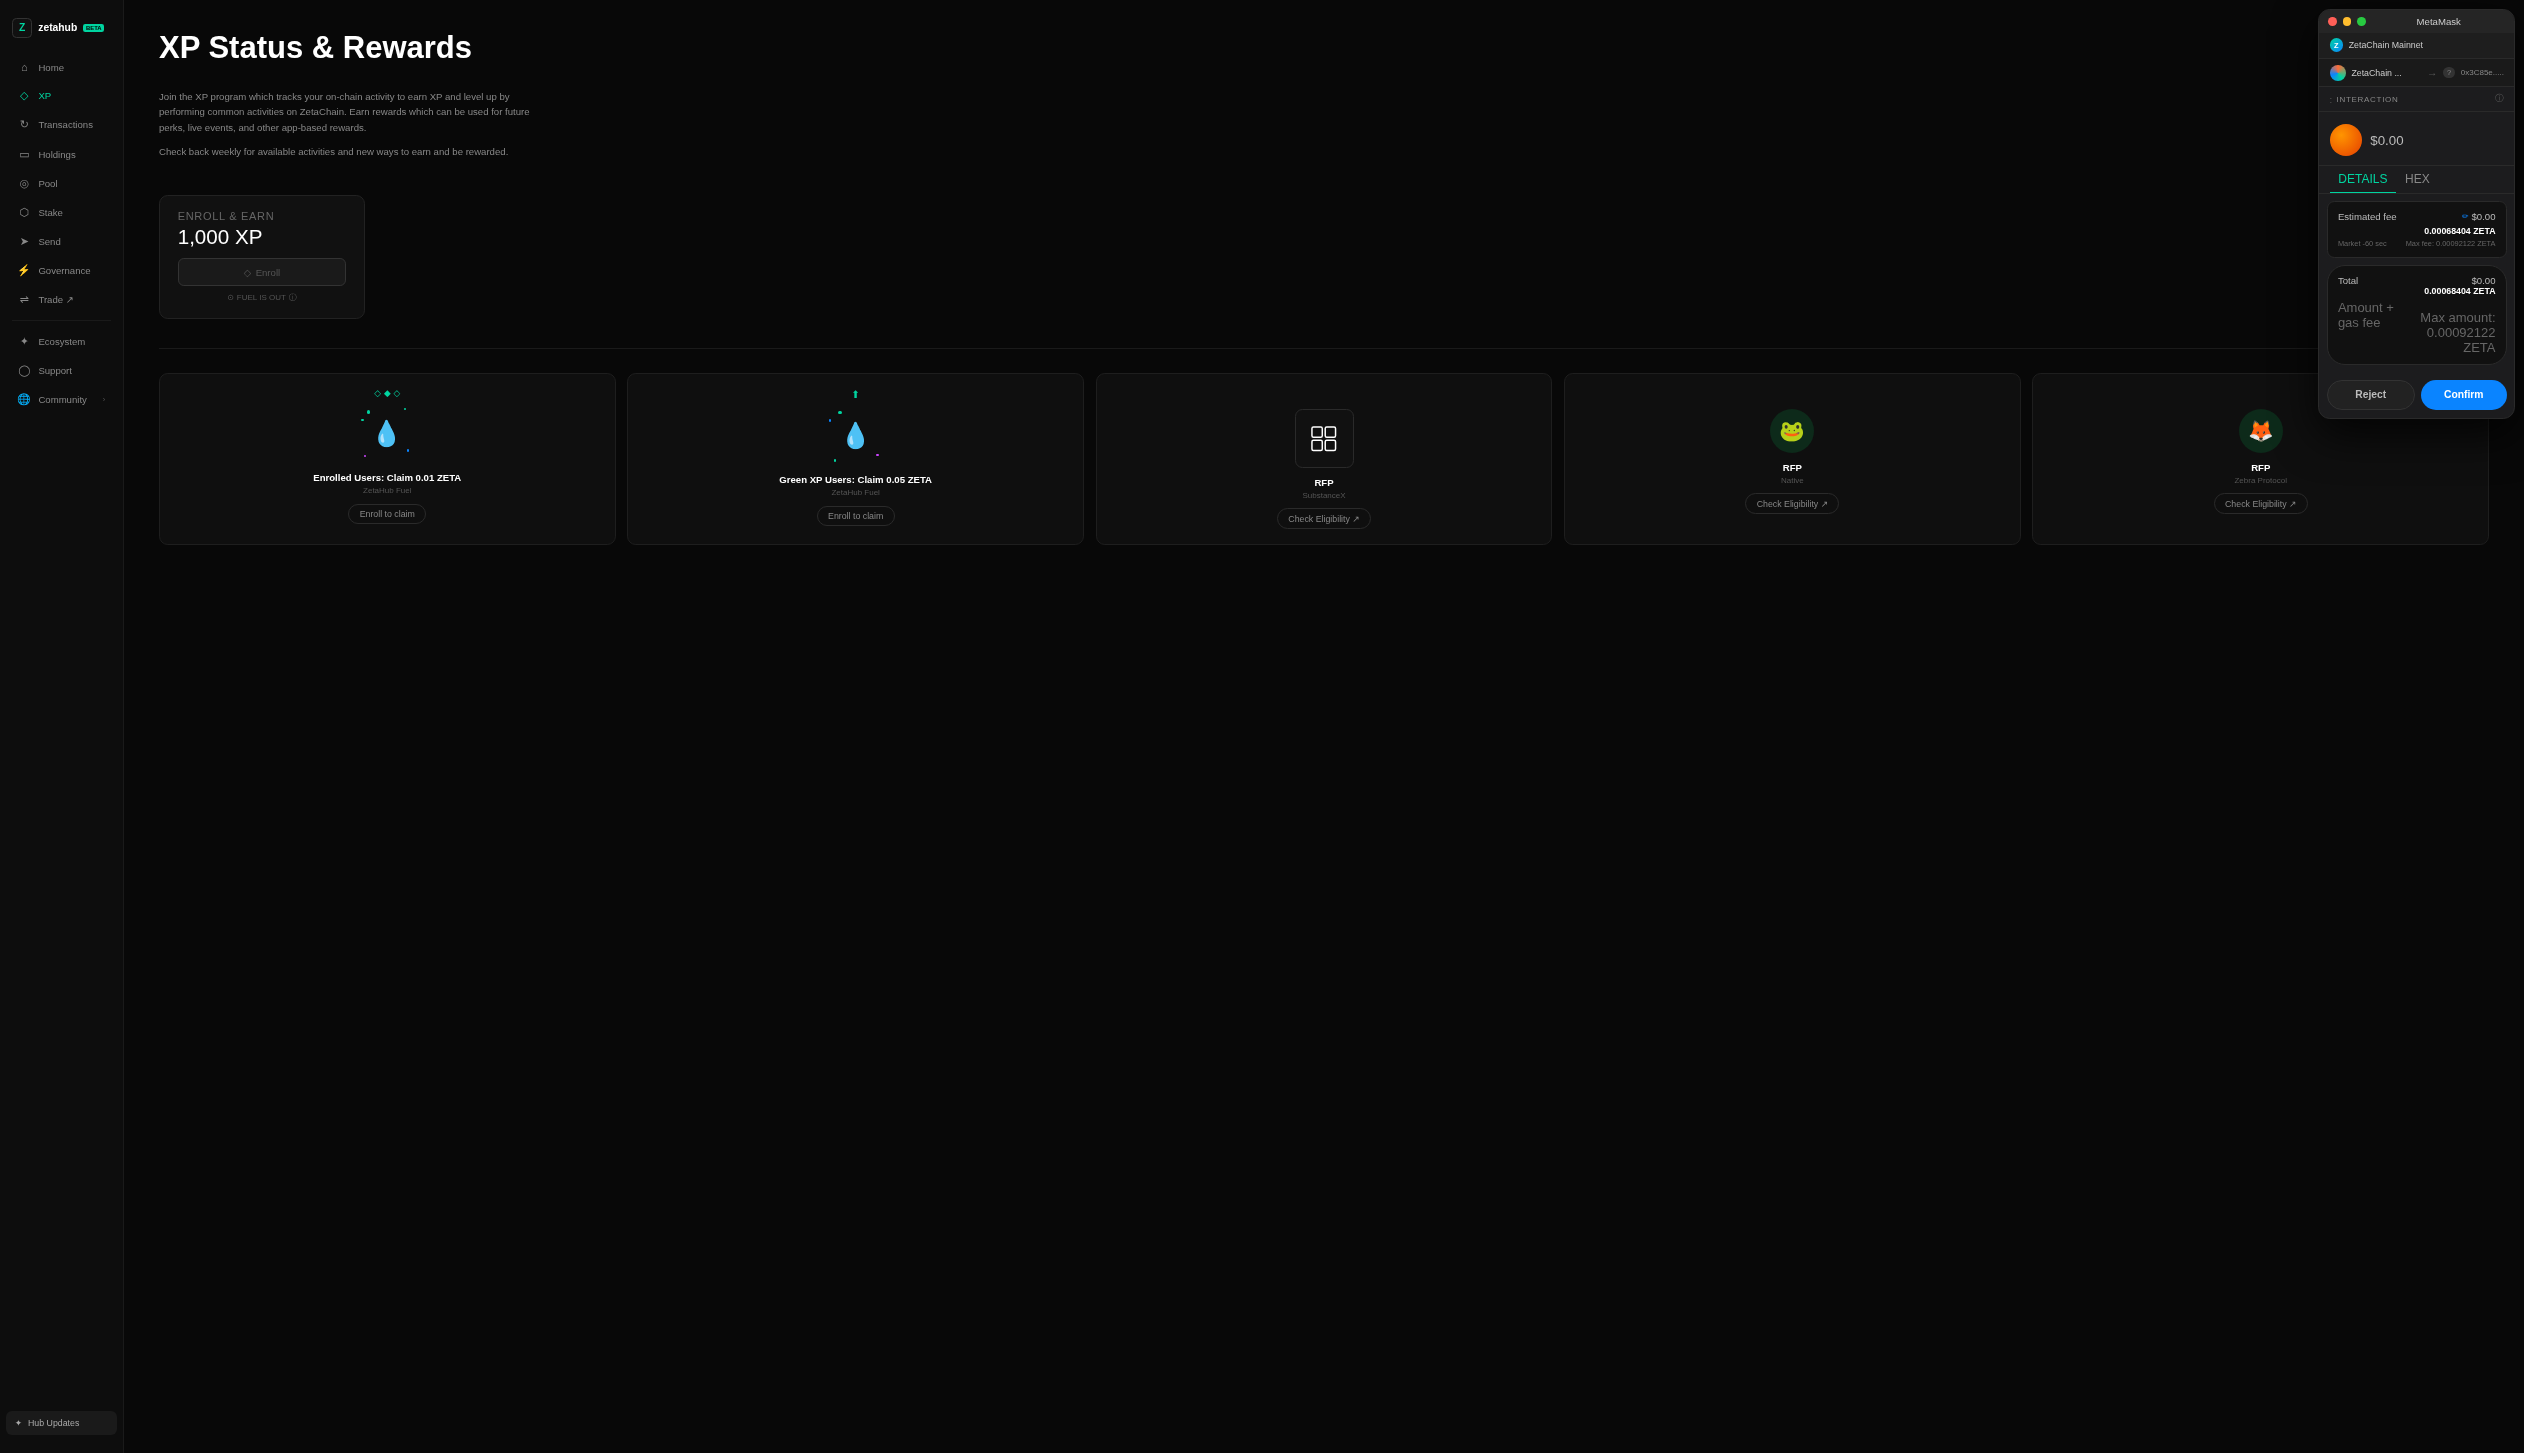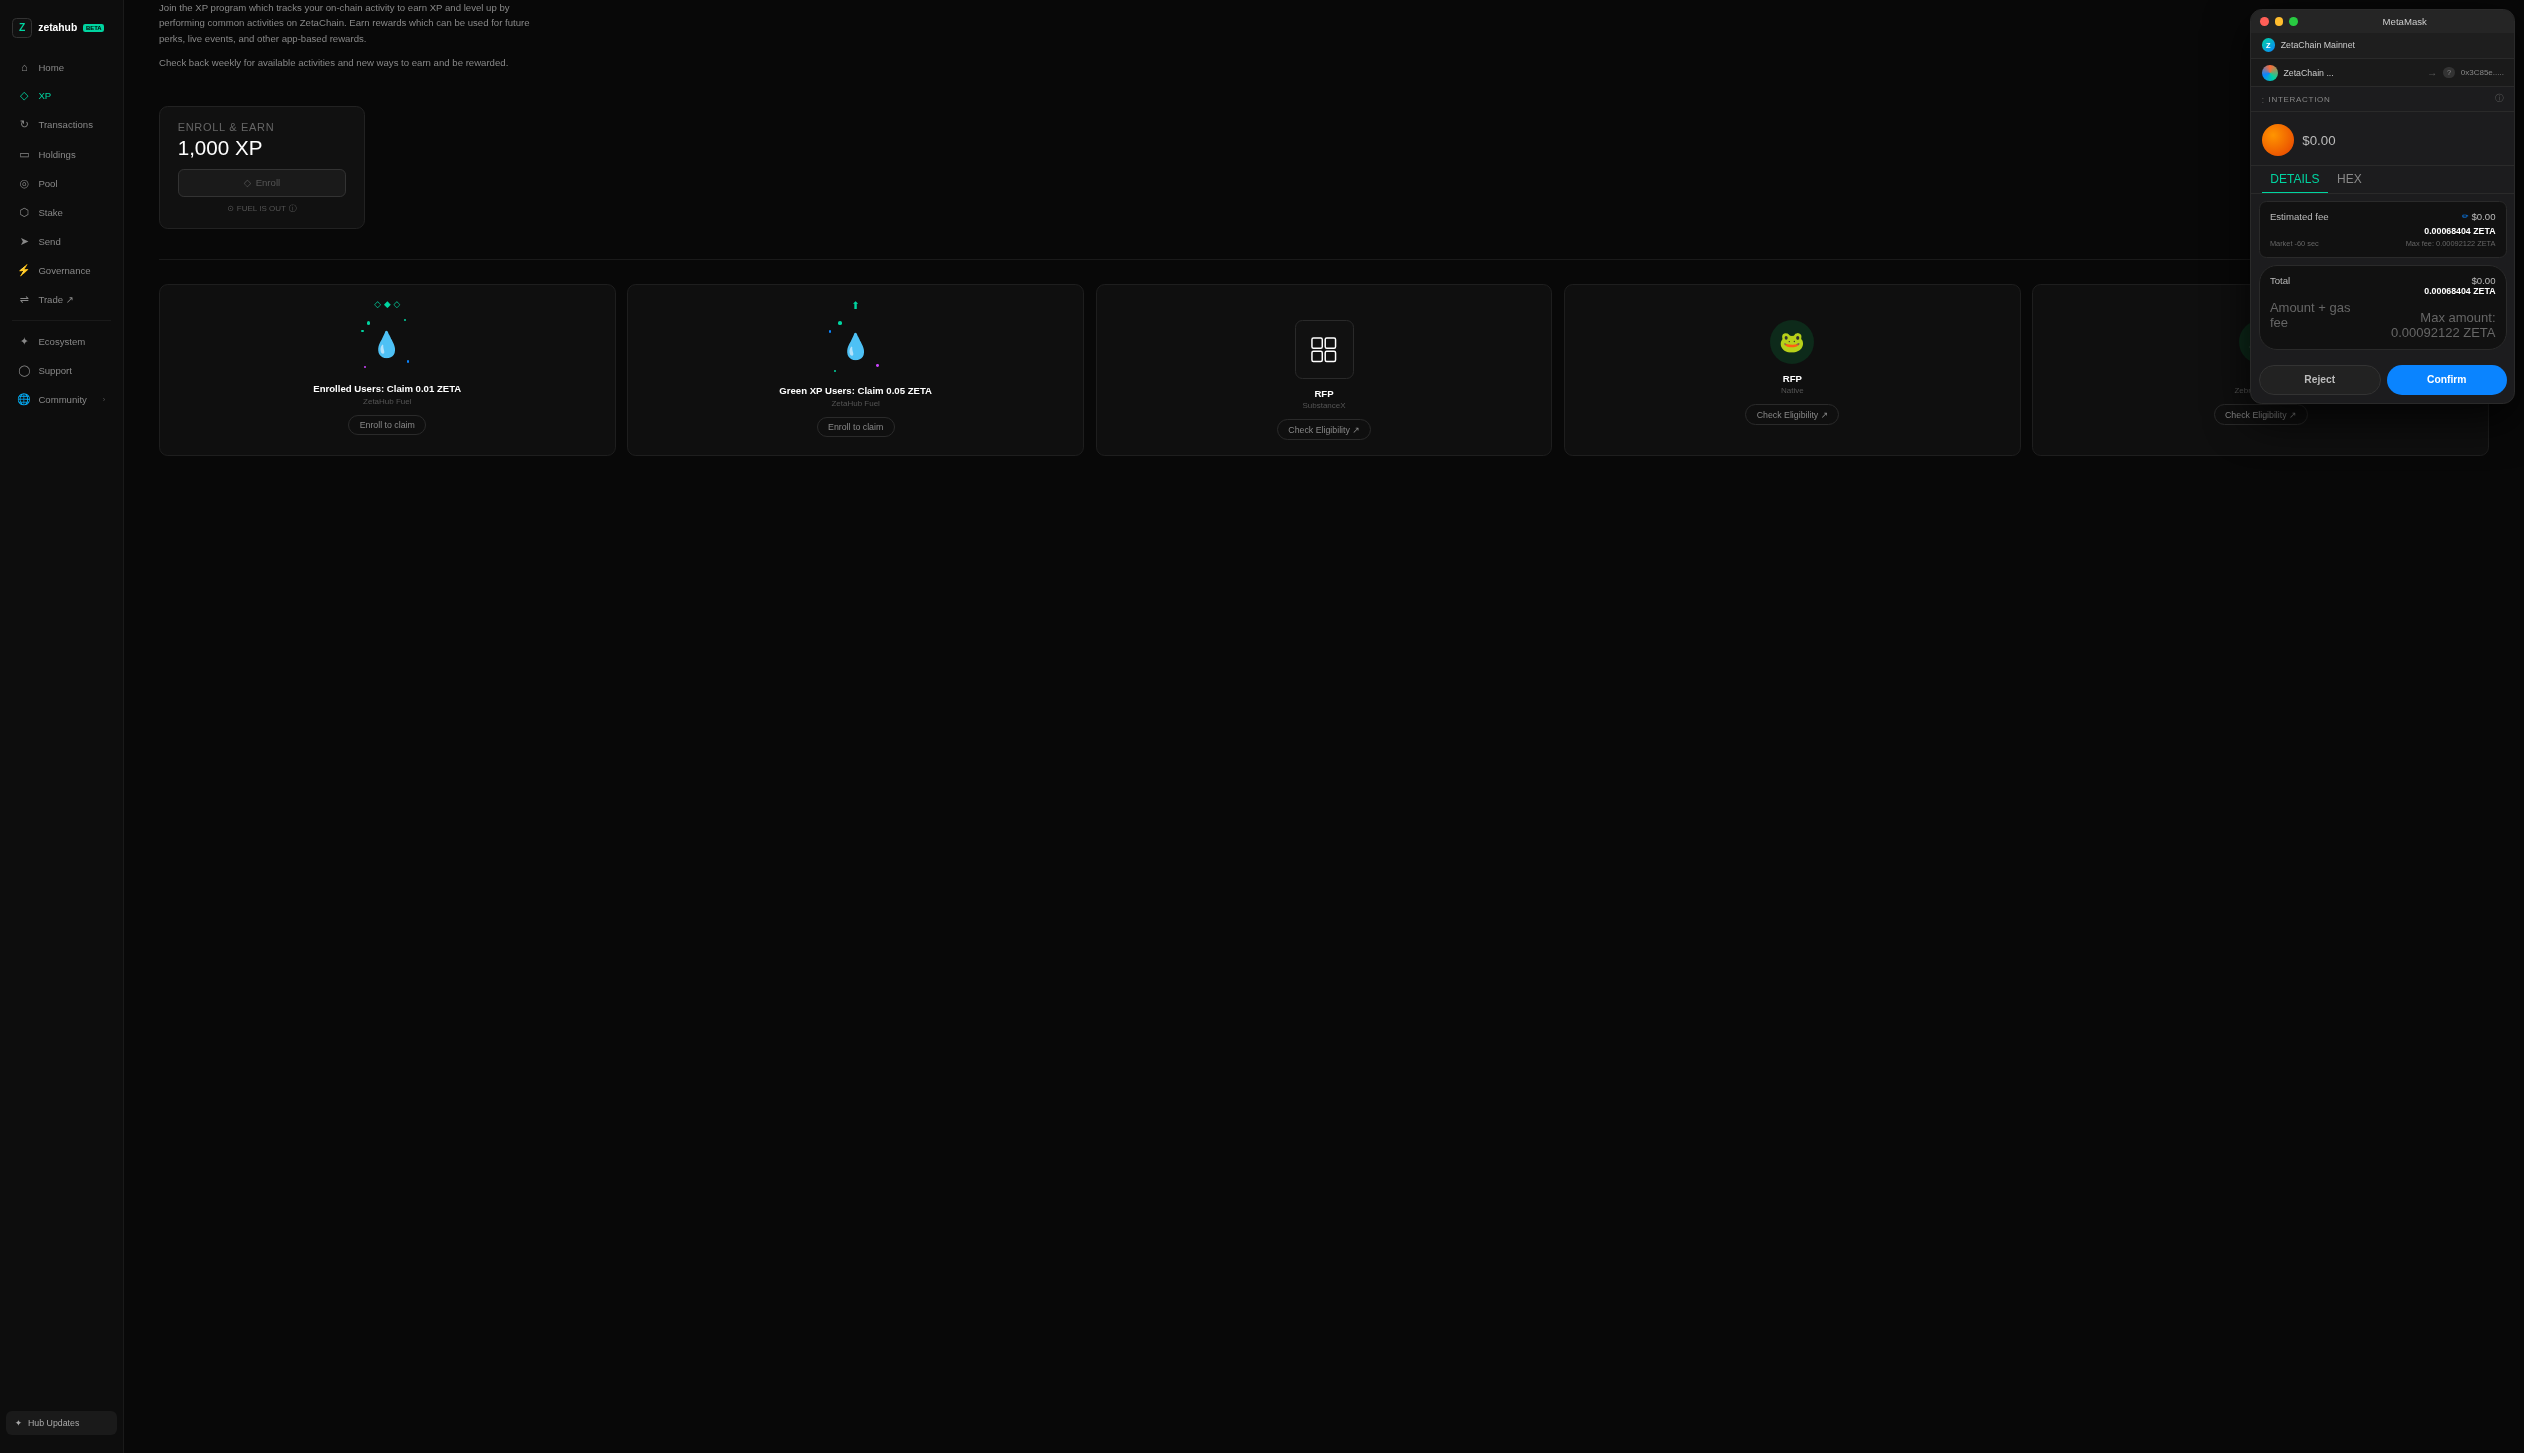--- a/index.html
+++ b/index.html
@@ -172,21 +172,21 @@
       display: flex; gap: 2.9px; margin-bottom: 5.9px;
       justify-content: center;
     }
     .diamond-icon { color: #00d4a0; font-size: 8.8px; }
 
     
     .metamask-popup {
       position: fixed;
       top: 8.8px;
       right: 8.8px;
-      width: 265px;
+      width: 197px;
       background: #1c1c1e;
       border-radius: 11.8px;
       border: 0.7px solid #2a2a2a;
       overflow: hidden;
       box-shadow: 0 14.7px 44px rgba(0,0,0,0.8);
       z-index: 1000;
     }
     .mm-titlebar {
       background: #252525;
       padding: 5.9px 8.8px;
@@ -369,20 +369,23 @@
   <div class="nav-spacer"></div>
 
   <div class="hub-updates">
     <span>✦</span>
     <span>Hub Updates</span>
   </div>
 </nav>
 
 <main class="main-content">
 
+  <div class="page-header">
+    <h1 class="page-title">XP Status &amp; Rewards</h1>
+  </div>
 
   <div class="header-area">
     <div class="header-text">
       <p>Join the XP program which tracks your on-chain activity to earn XP and level up by performing common activities on ZetaChain. Earn rewards which can be used for future perks, live events, and other app-based rewards.</p>
       <p>Check back weekly for available activities and new ways to earn and be rewarded.</p>
     </div>
 
     <div style="position:relative; width:147px; height:88px;">
       <svg width="147" height="59" viewBox="0 0 200 80">
         <circle cx="40" cy="40" r="14" fill="#00d4a0"></circle>

